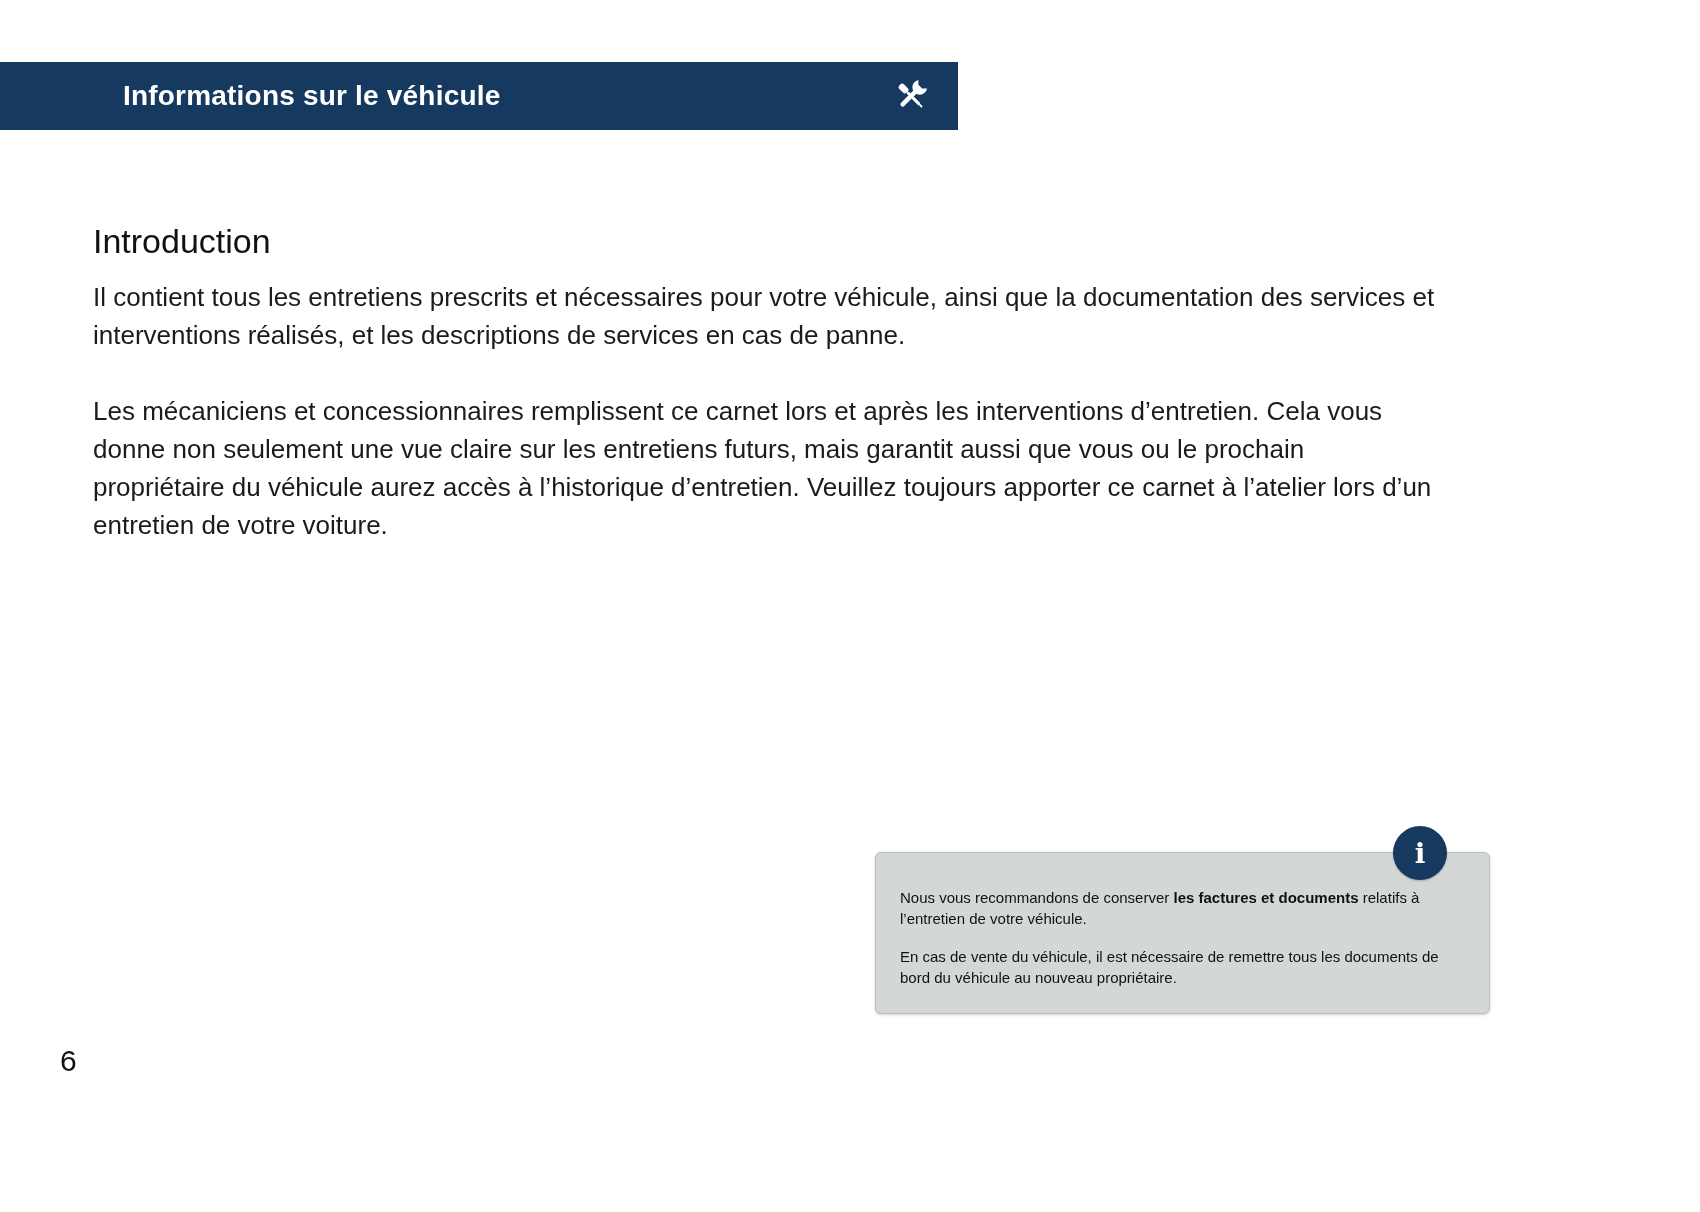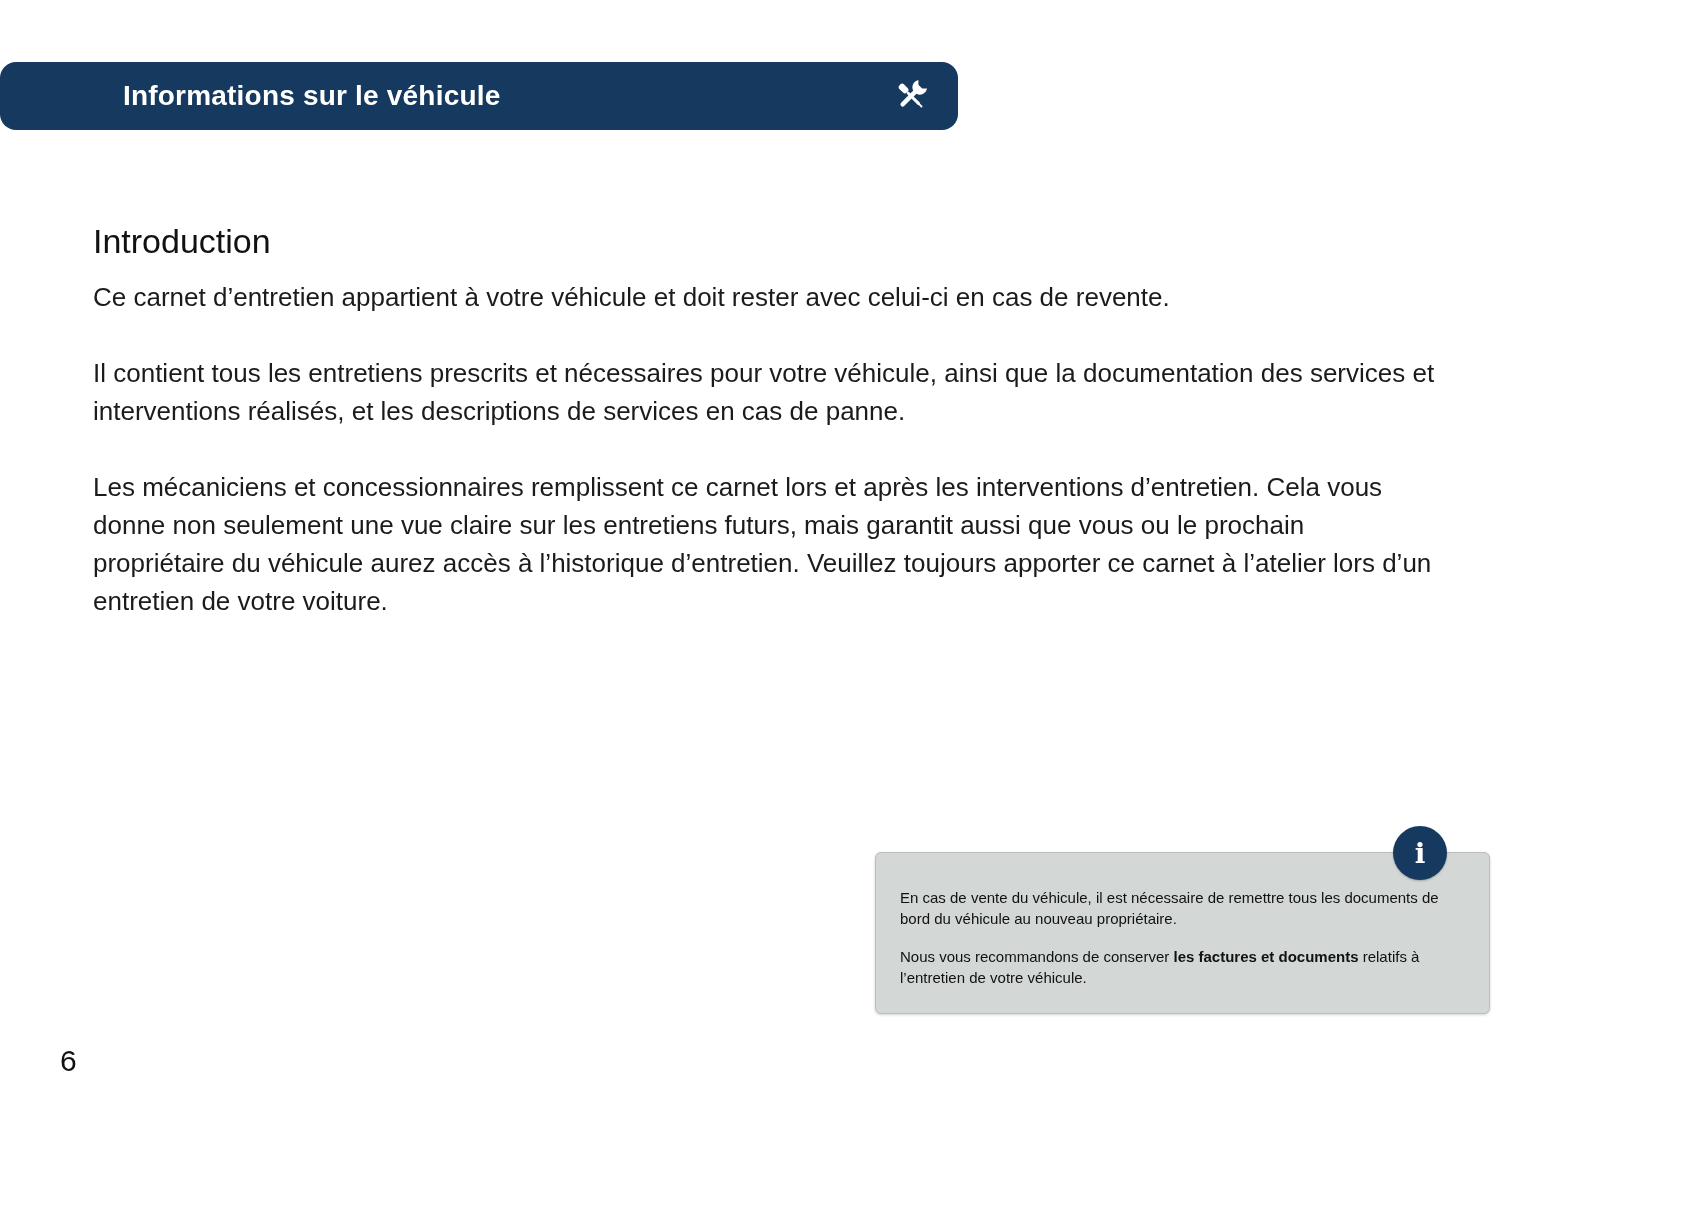--- a/index.html
+++ b/index.html
@@ -18,21 +18,20 @@
   
   .band {
     position: absolute;
     left: 0;
     top: 62px;
     width: 958px;
     height: 68px;
     background: #16395f;
     display: flex;
     align-items: center;
-    border-radius: 16px;
   }
   .band-title {
     color: #ffffff;
     font-weight: bold;
     font-size: 28px;
     margin-left: 123px;
     letter-spacing: 0.2px;
   }
   .band-icon {
     position: absolute;
@@ -129,30 +128,29 @@
             <rect x="22.9" y="37" width="2.2" height="5" rx="1"></rect>
           </g>
         </g>
       </svg>
     </span>
   </header>
 
   <h1 class="heading">Introduction</h1>
 
   <main class="content">
-    <p>Ce carnet d’entretien appartient à votre véhicule et doit rester avec celui-ci en cas de revente.</p>
     <p>Il contient tous les entretiens prescrits et nécessaires pour votre véhicule, ainsi que la documentation des services et interventions réalisés, et les descriptions de services en cas de panne.</p>
     <p>Les mécaniciens et concessionnaires remplissent ce carnet lors et après les interventions d’entretien. Cela vous donne non seulement une vue claire sur les entretiens futurs, mais garantit aussi que vous ou le prochain propriétaire du véhicule aurez accès à l’historique d’entretien. Veuillez toujours apporter ce carnet à l’atelier lors d’un entretien de votre voiture.</p>
   </main>
 
   <aside class="info-box">
     <div class="info-icon">
       <span>i</span>
     </div>
-    <p>En cas de vente du véhicule, il est nécessaire de remettre tous les documents de bord du véhicule au nouveau propriétaire.</p>
     <p>
       <span>Nous vous recommandons de conserver </span><strong>les factures et documents</strong><span> relatifs à l’entretien de votre véhicule.</span>
     </p>
+    <p>En cas de vente du véhicule, il est nécessaire de remettre tous les documents de bord du véhicule au nouveau propriétaire.</p>
   </aside>
 
   <div class="page-number">6</div>
 
 </div>
 
 </body></html>

